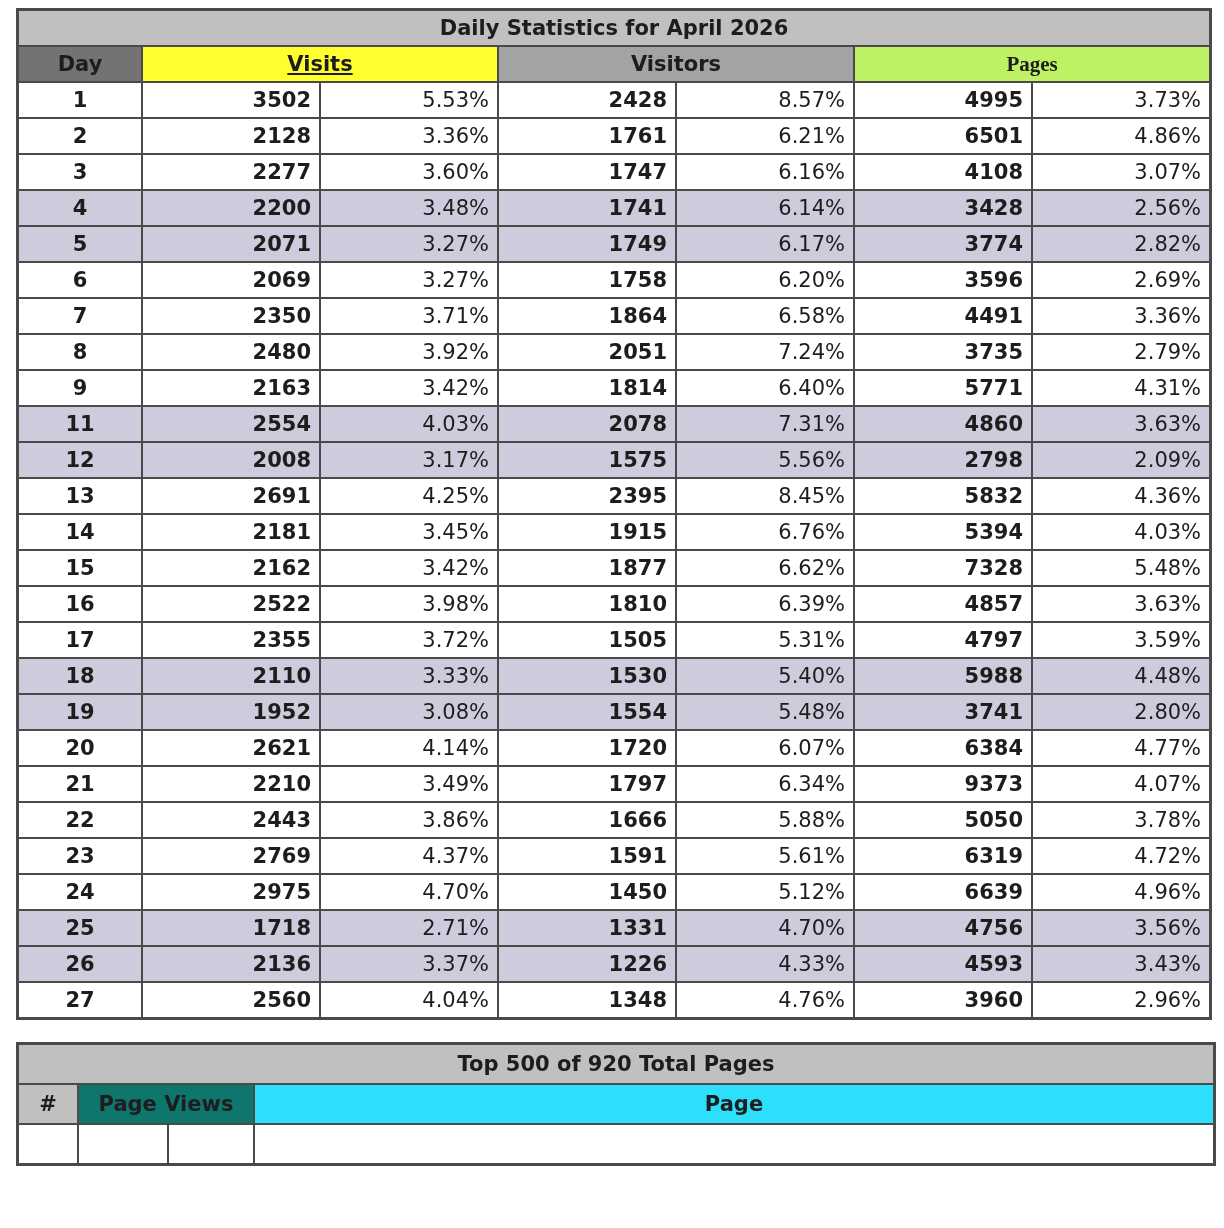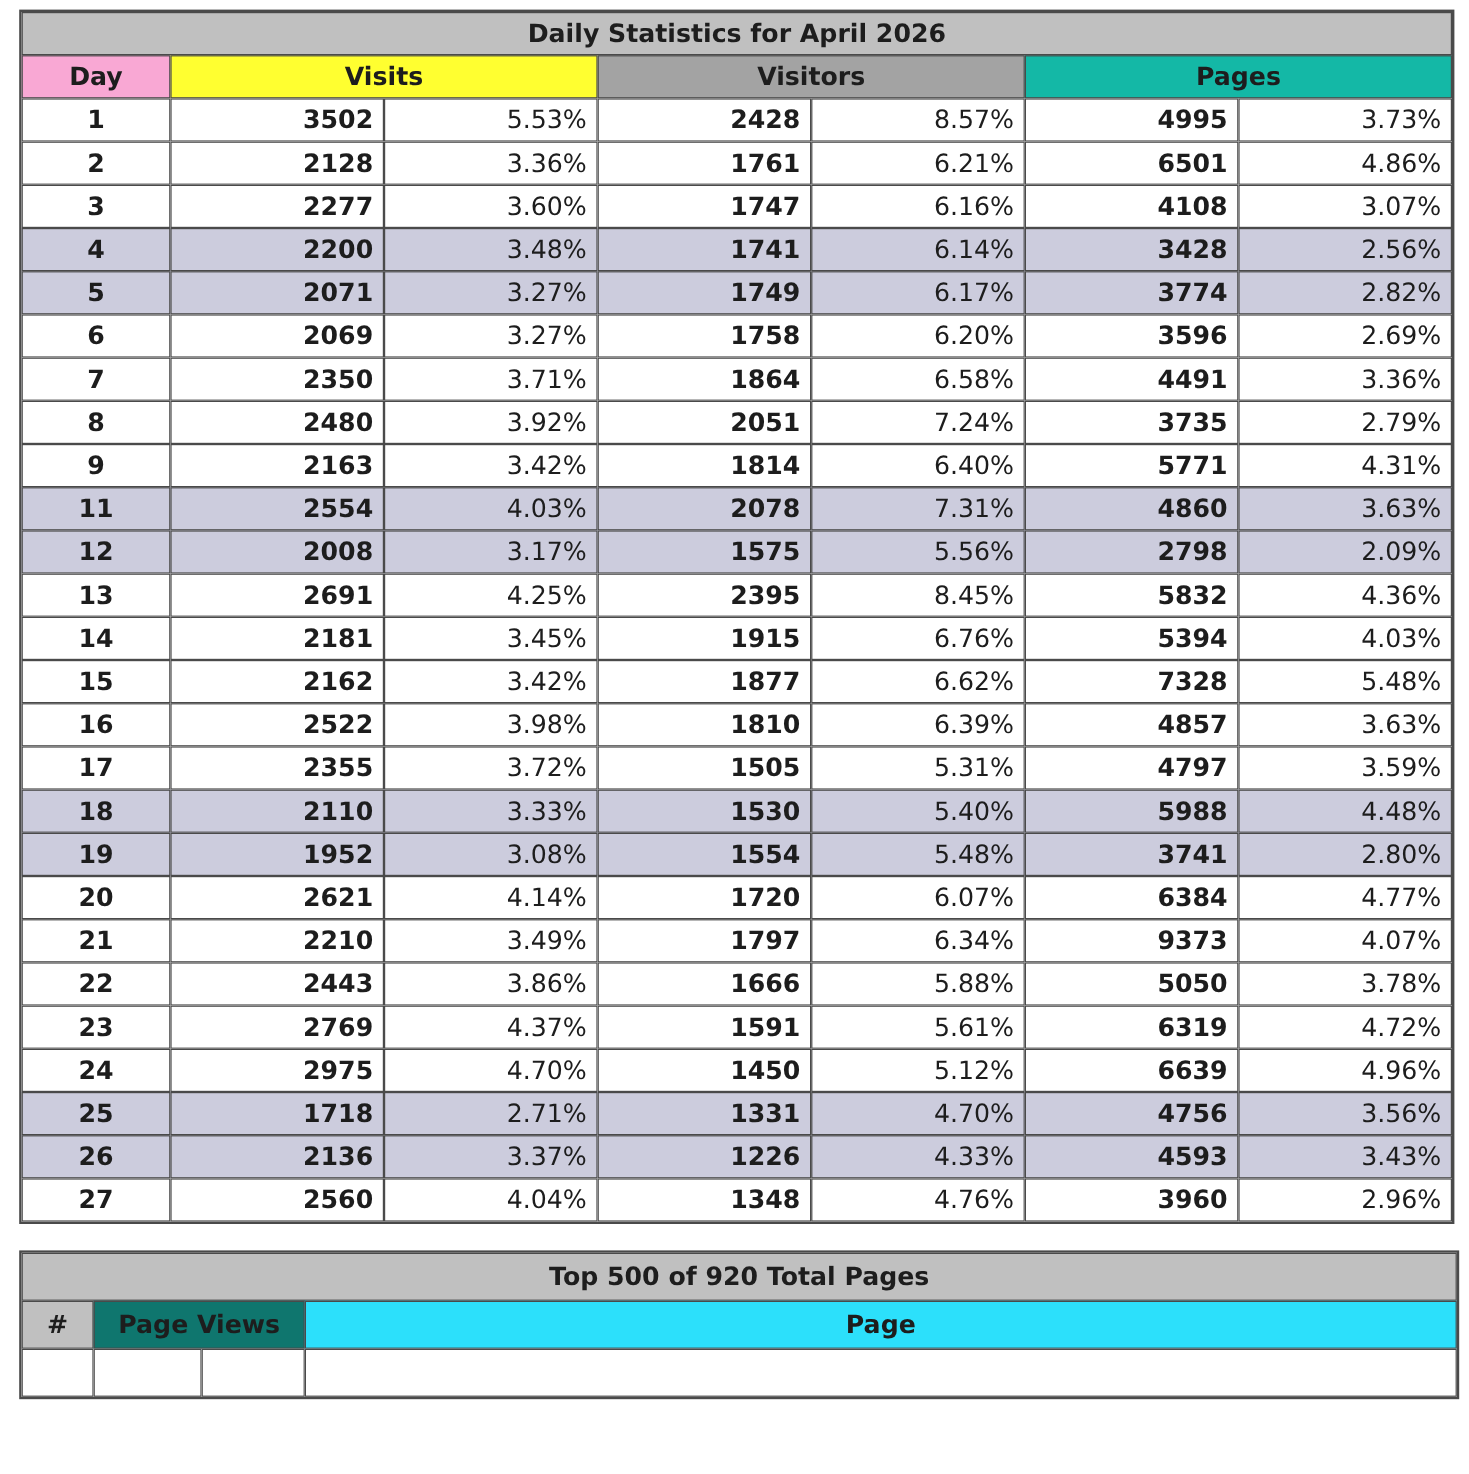--- a/index.html
+++ b/index.html
@@ -53,24 +53,24 @@
     border: 1px solid #4a4a4a;
   }
 
   
   .hdr {
     text-align: center;
     font-weight: bold;
     font-size: 22px;
     height: 38px;
   }
-  .hdr-day    { background: #f9a8d4; }
-  .hdr-visits { background: #ffff30; }
+  .hdr-day    { background: #737373; }
+  .hdr-visits { background: #ffff30; text-decoration: underline; }
   .hdr-visitors { background: #a3a3a3; }
-  .hdr-pages  { background: #14b8a6; }
+  .hdr-pages  { background: #bef264; font-family: Liberation Serif, serif; }
   .hdr-num    { background: #c0c0c0; }
   .hdr-pviews { background: #0f766e; }
   .hdr-page   { background: #2ce0fb; }
 
   
   td.c-day {
     text-align: center;
     font-weight: bold;
   }
   td.c-val {

